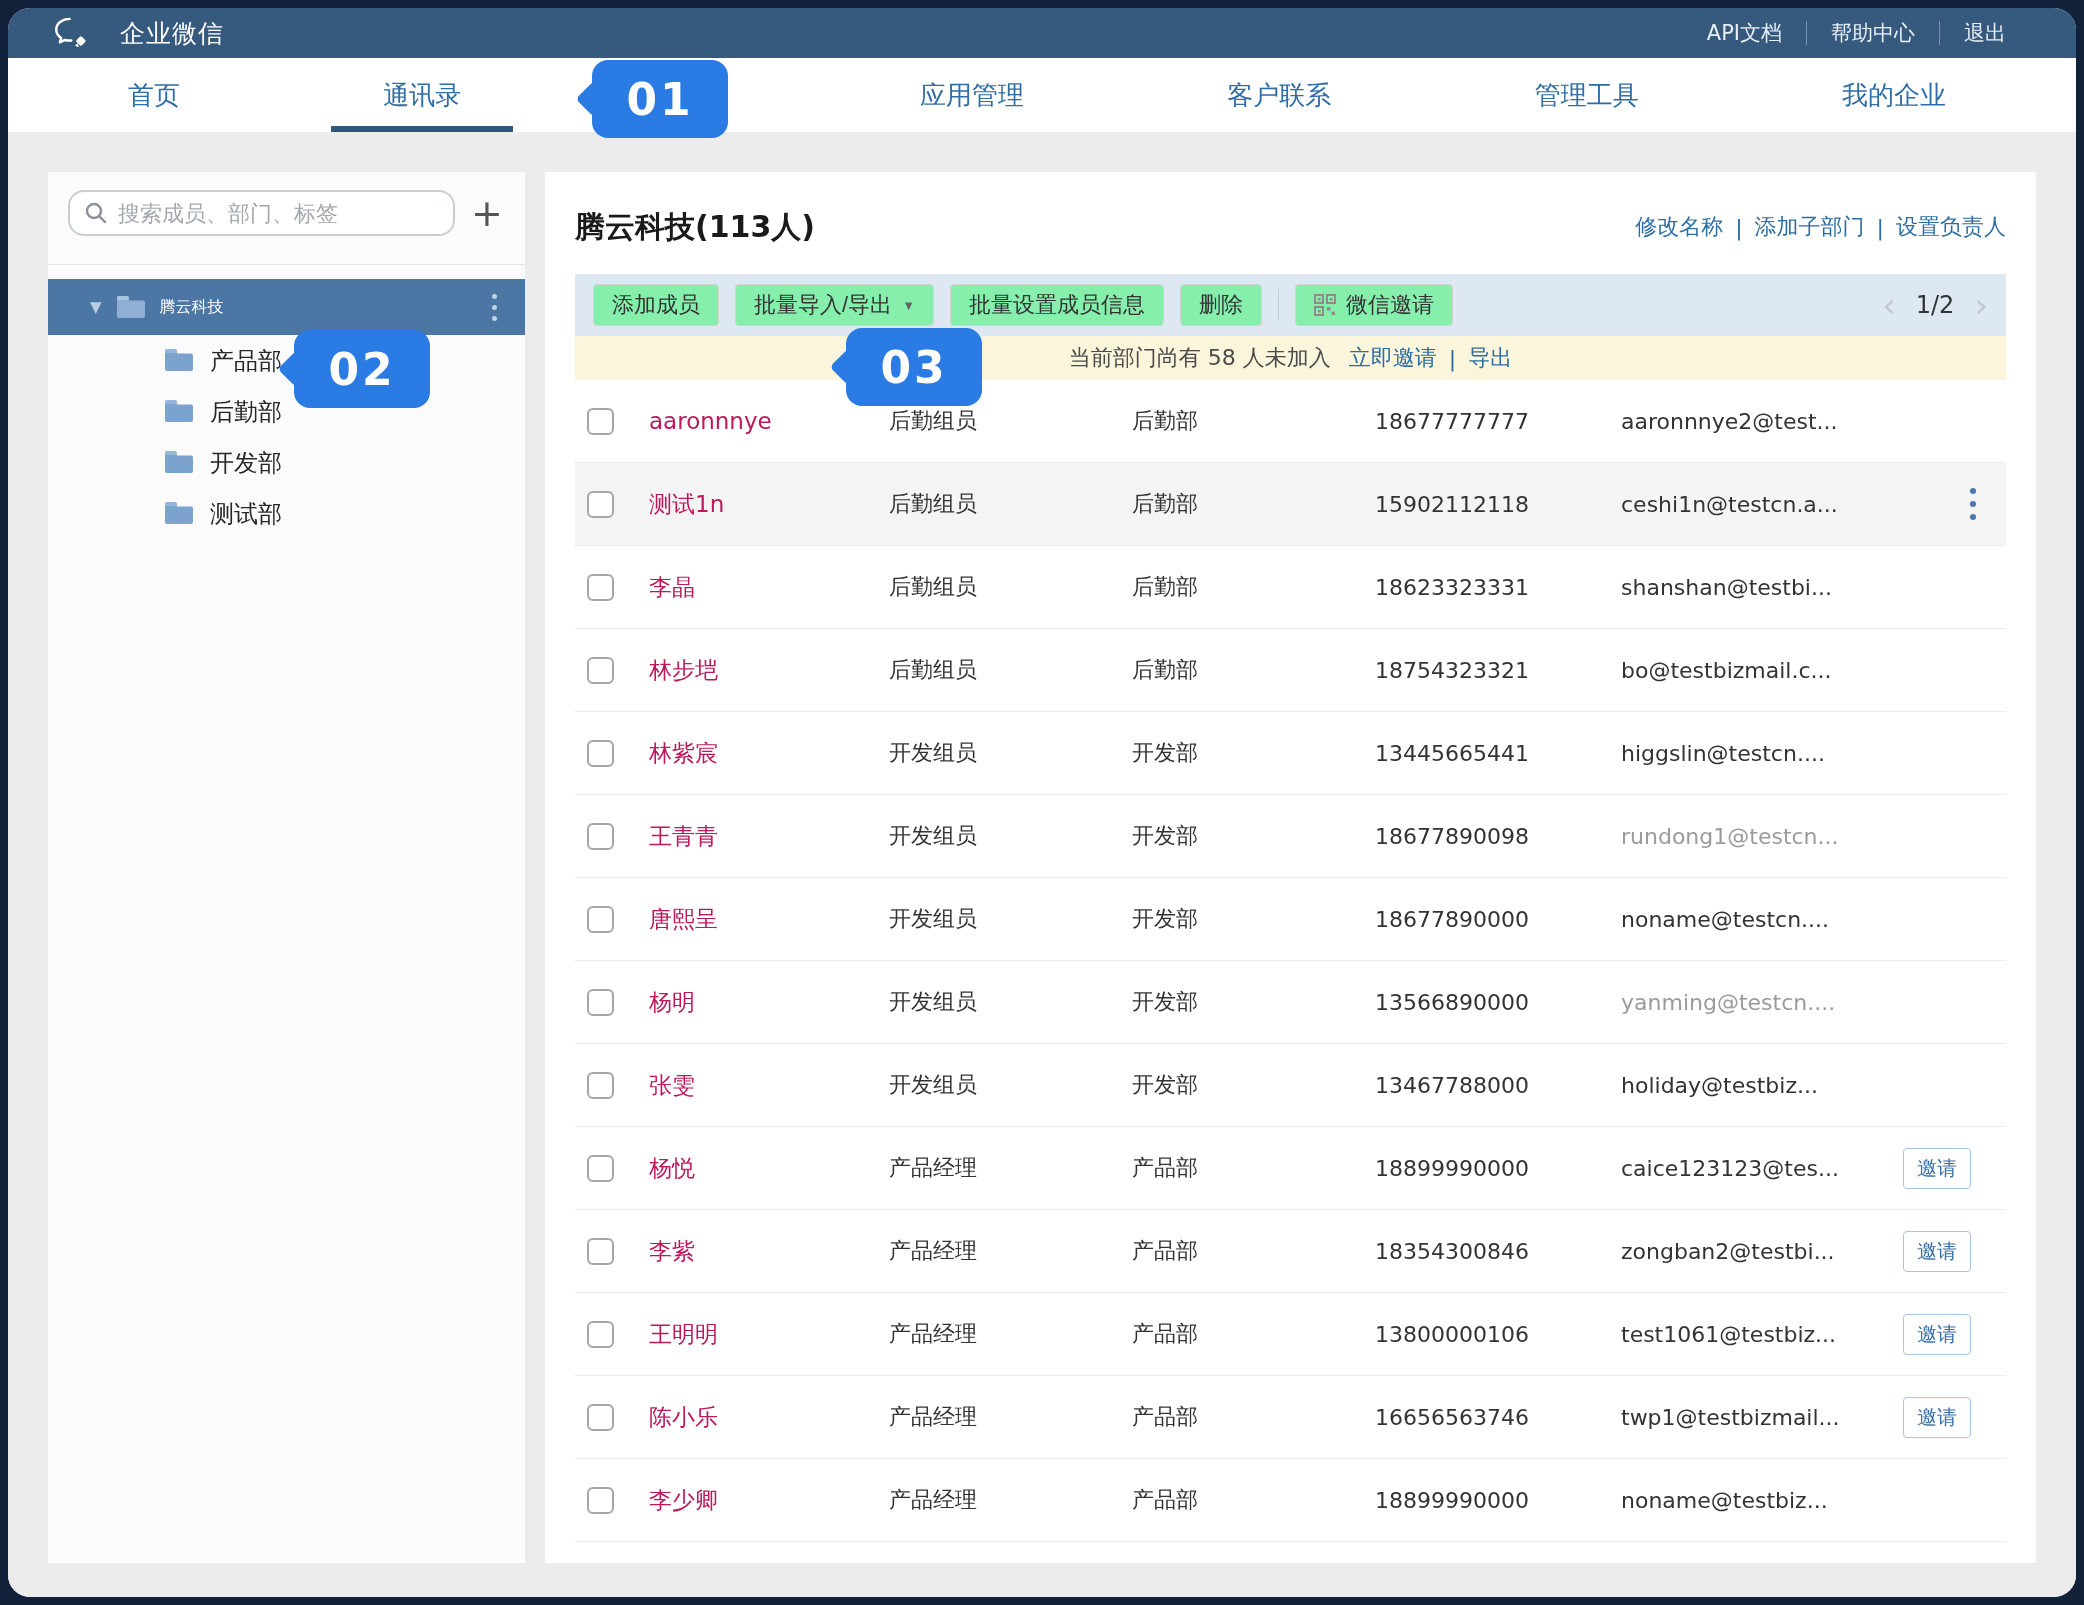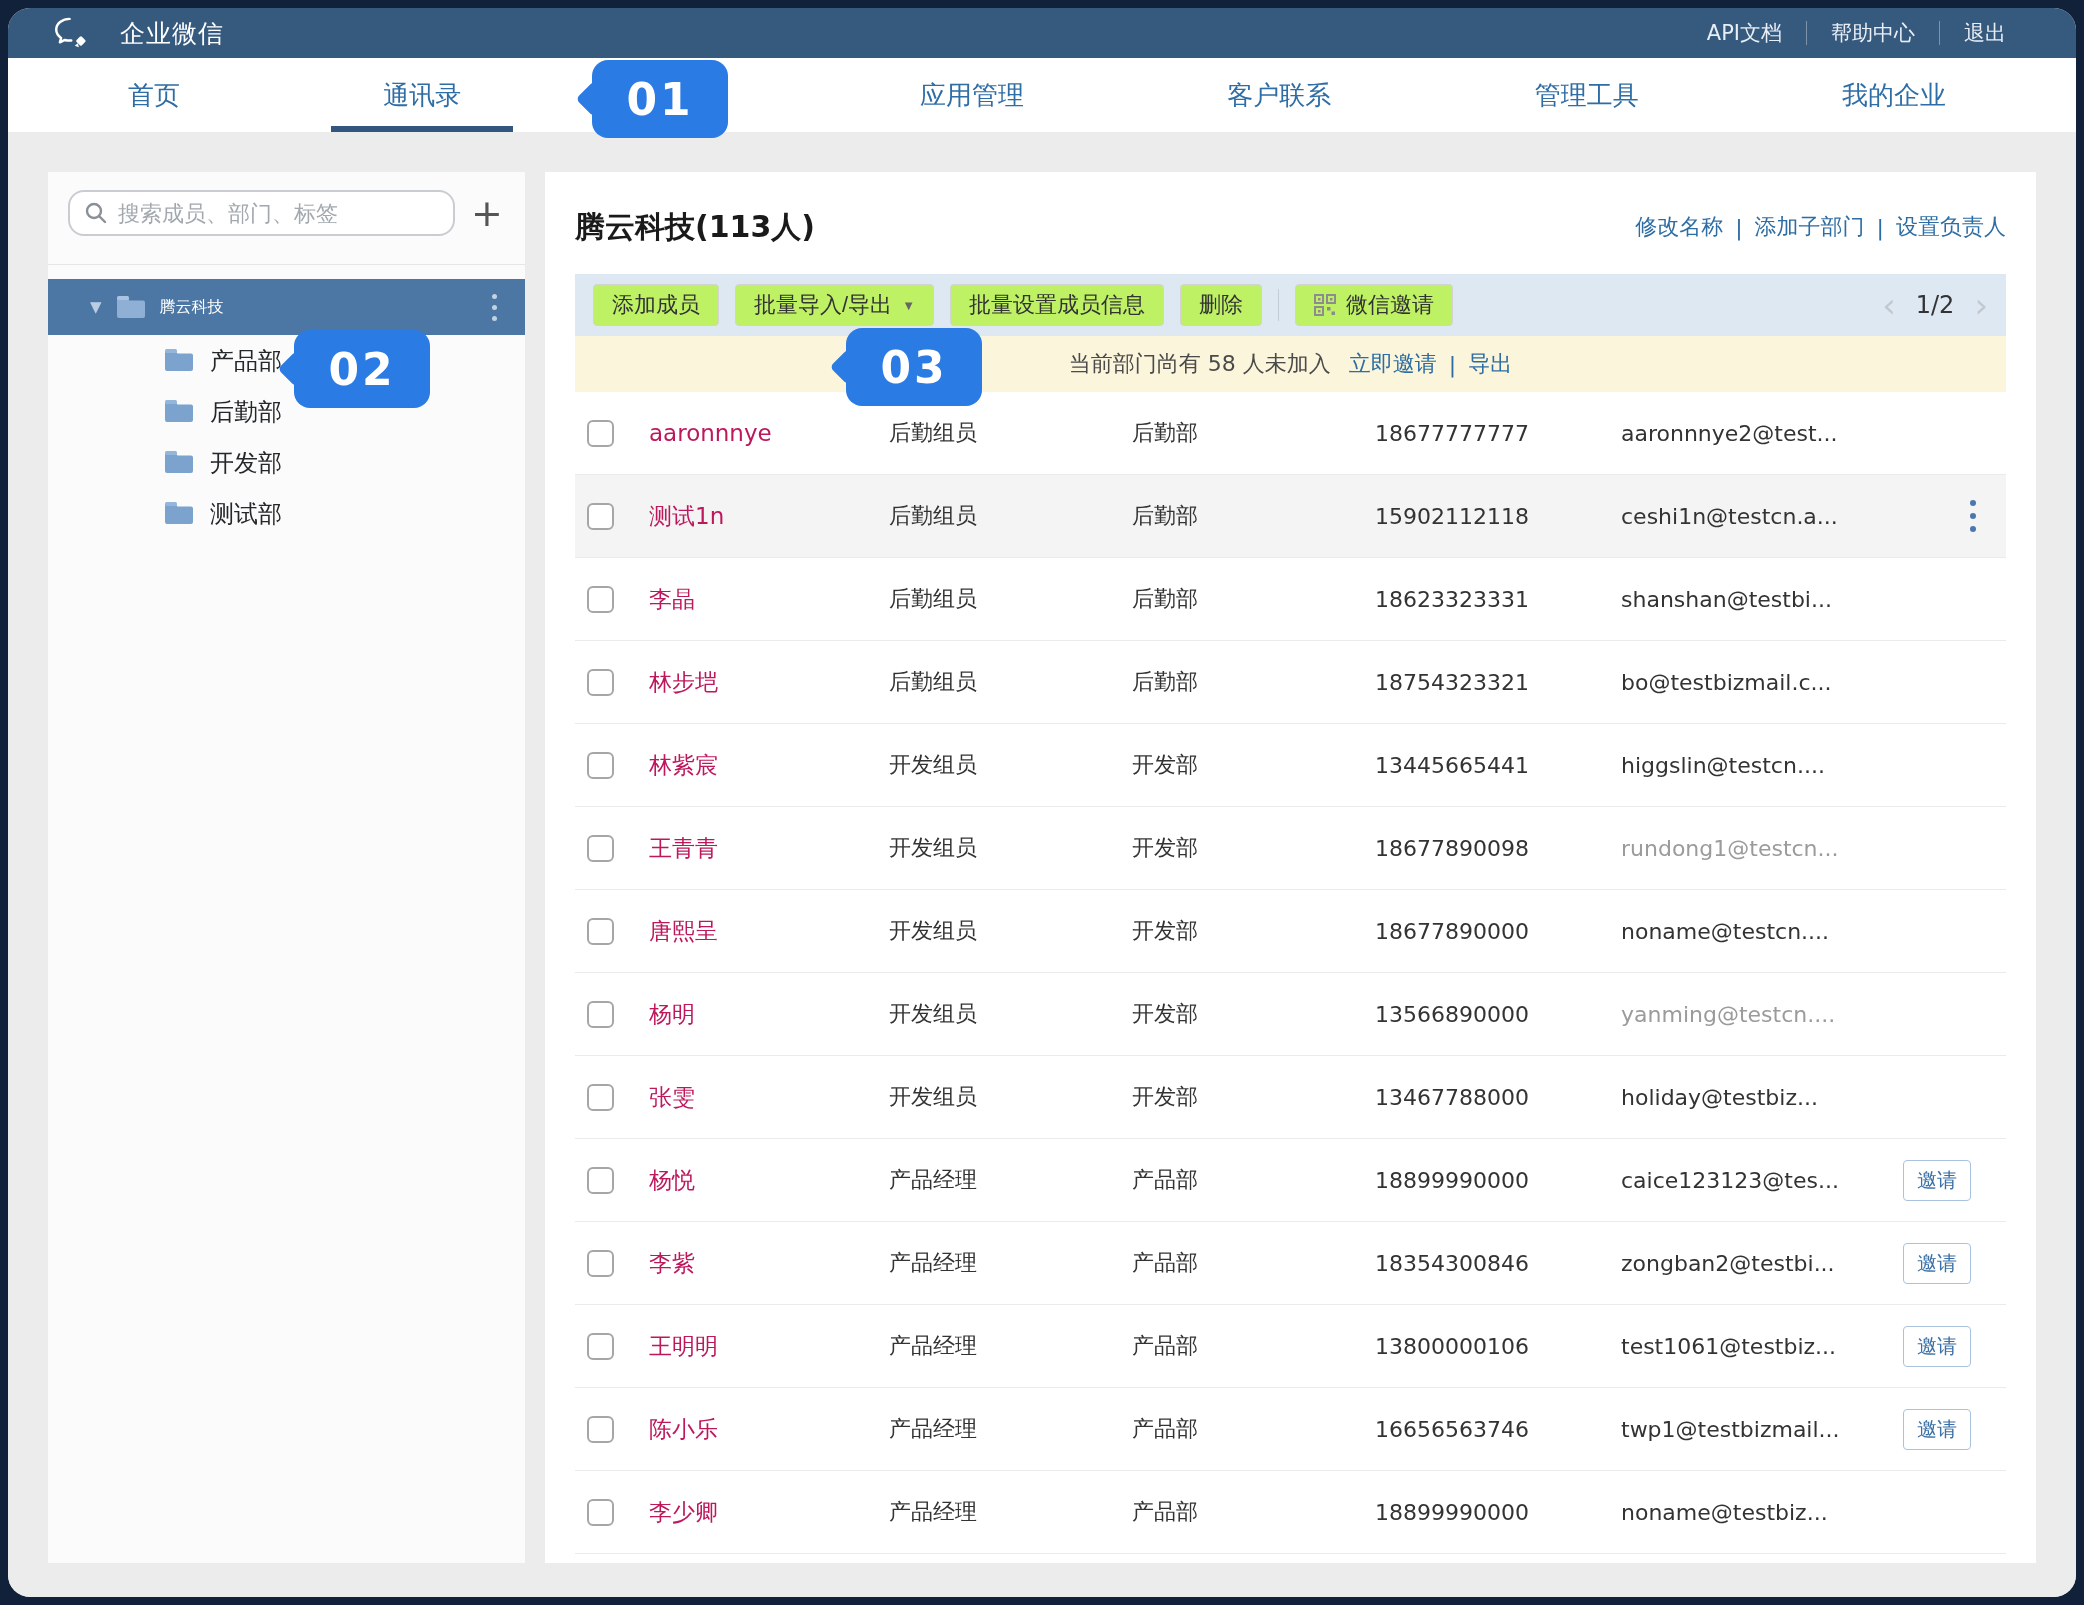--- a/index.html
+++ b/index.html
@@ -57,29 +57,29 @@
   .main { position:absolute; left:537px; right:40px; top:40px; bottom:34px; background:#fff; overflow:hidden; }
   .main-inner { padding:0 30px; position:relative; height:100%; }
 
   .title-row { padding-top:30px; height:80px; display:flex; align-items:center; }
   .page-title { font-size:30px; font-weight:600; color:#1A1A1A; }
   .title-links { margin-left:auto; display:flex; align-items:center; font-size:22px; color:#2D6DA3; }
   .title-link { cursor:pointer; }
   .tl-sep { margin:0 12px; color:#2D6DA3; }
 
   .band { margin-top:22px; height:62px; background:#DEE8F3; display:flex; align-items:center; padding:0 18px; gap:16px; }
-  .tb-btn { height:42px; background:#bef264; border:1px solid #D3D3D3; border-radius:4px; padding:0 18px;
+  .tb-btn { height:42px; background:#86efac; border:1px solid #D3D3D3; border-radius:4px; padding:0 18px;
             font-size:22px; color:#333; display:flex; align-items:center; gap:10px; cursor:pointer; }
   .tb-caret { font-size:13px; color:#666; }
   .band-sep { width:1px; height:32px; background:#C2CDDA; }
   .band-right { margin-left:auto; display:flex; align-items:center; gap:20px; }
   .pg-arrow { font-size:34px; color:#C3C8CF; cursor:pointer; line-height:1; font-family:"DejaVu Sans",sans-serif; }
   .pg-num { font-size:24px; color:#333; }
 
-  .banner { height:56px; background:#FAF5DB; display:flex; align-items:center; justify-content:center; gap:0; font-size:22px; color:#4A4A4A; }
+  .banner { height:44px; background:#FAF5DB; display:flex; align-items:center; justify-content:center; gap:0; font-size:22px; color:#4A4A4A; }
   .banner-links { display:flex; align-items:center; margin-left:18px; font-size:22px; color:#2D6DA3; }
   .banner-link { cursor:pointer; }
 
   .grid { display:grid; grid-template-columns:56px 240px 243px 243px 246px 300px 1fr; align-items:center; }
   .thead { height:58px; background:#F4F5F7; font-size:22px; color:#808080; }
   .th { position:relative; padding-left:18px; }
   .th::before { content:""; position:absolute; left:0; top:50%; transform:translateY(-50%); width:1px; height:26px; background:#DDDDDD; }
   .th-icon-cell { display:flex; justify-content:flex-end; padding-right:28px; }
 
   .row { height:83px; border-bottom:1px solid #EBEBEB; font-size:22px; color:#333; background:#fff; }

